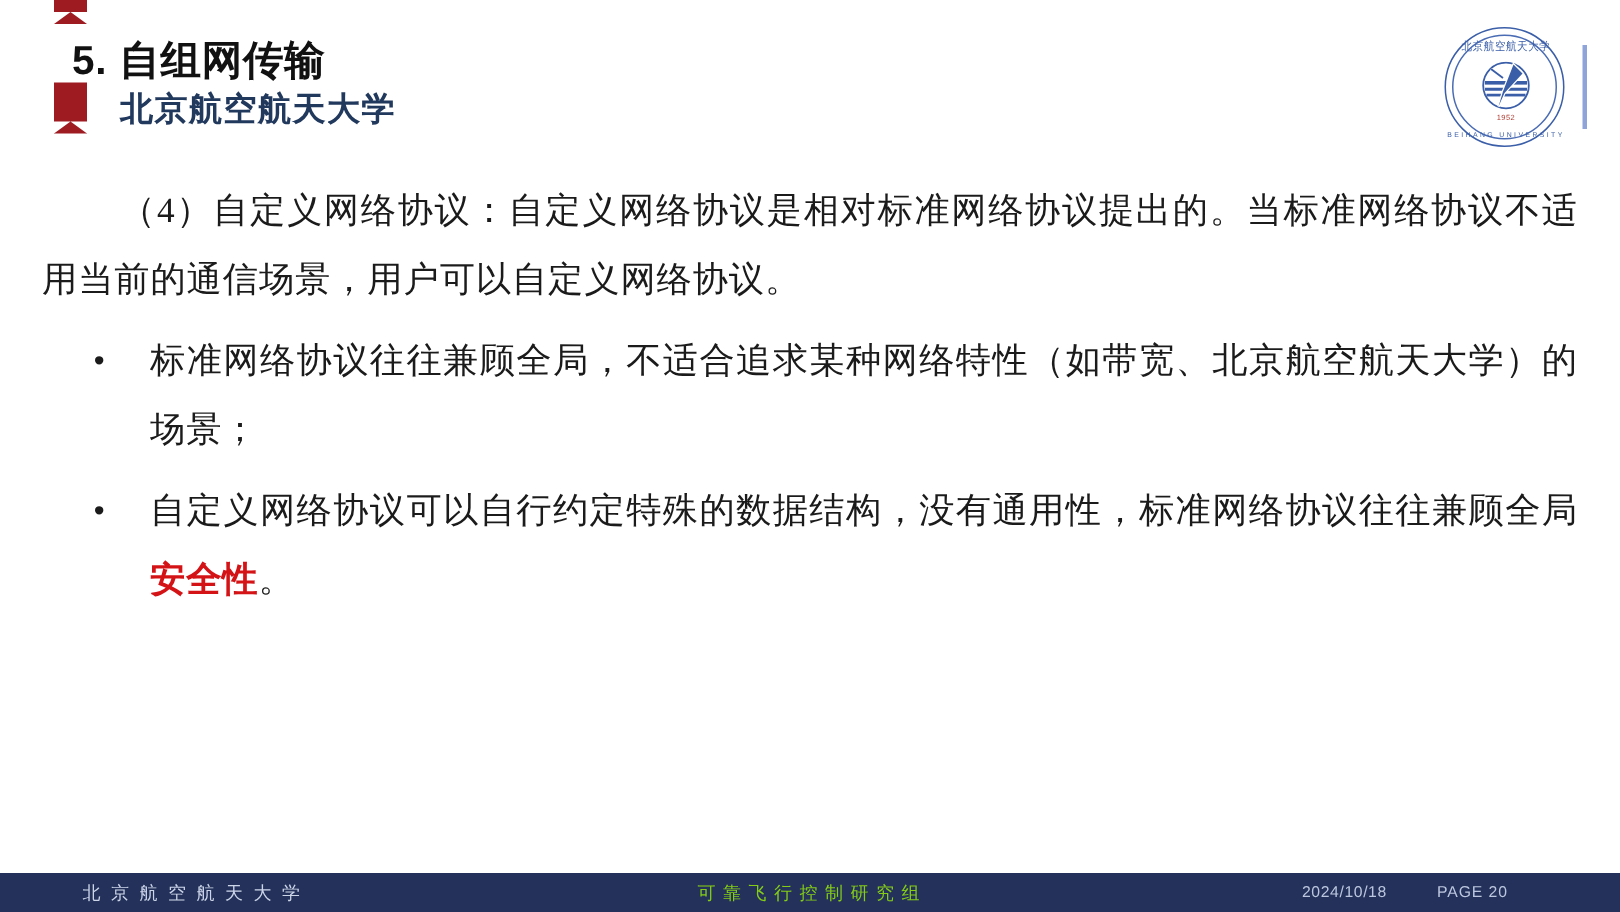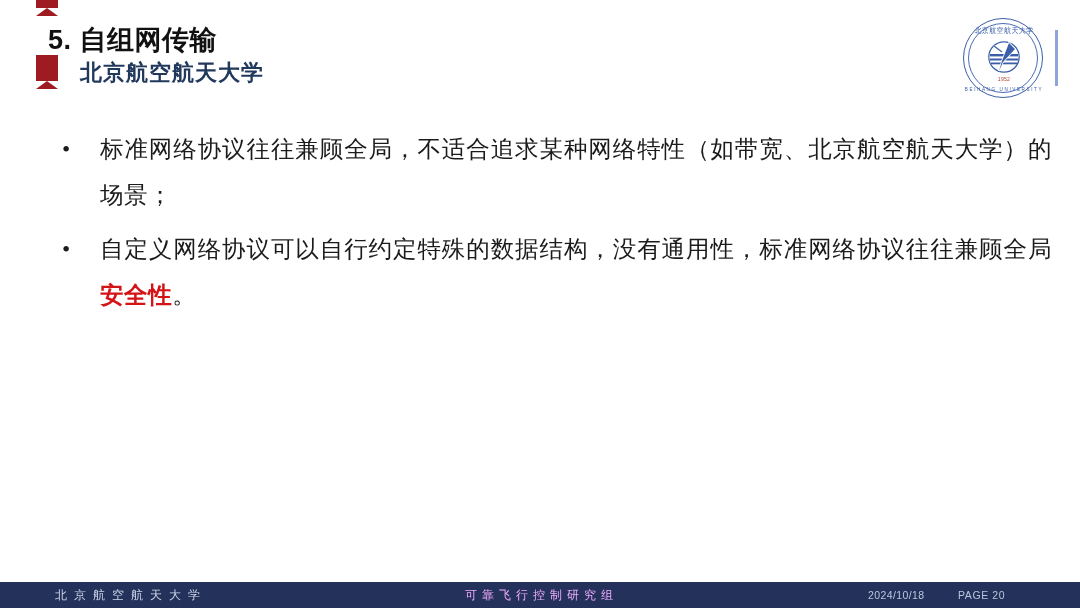--- a/index.html
+++ b/index.html
@@ -209,21 +209,21 @@
     font-size:12px;
     letter-spacing:7px;
     color:#ccd4e8;
   }
   #footer-group {
     position:absolute;
     left:465px;
     font-family:"Liberation Serif", "DejaVu Serif", serif;
     font-size:12px;
     letter-spacing:5px;
-    color:#f0abfc;
+    color:#84cc16;
   }
   #footer-date {
     position:absolute;
     left:868px;
     font-family:"Liberation Sans", "DejaVu Sans", sans-serif;
     font-size:10.5px;
     letter-spacing:0.4px;
     color:#bcc6de;
   }
   #footer-page {
@@ -268,20 +268,21 @@
       </div>
 
       <div id="logo-divider"></div>
 
 
     </div>
   </div>
 
   <div id="body">
 
+    <div class="para" id="para-intro">（4）自定义网络协议：自定义网络协议是相对标准网络协议提出的。当标准网络协议不适用当前的通信场景，用户可以自定义网络协议。</div>
 
     <div class="bullet-row">
       <div class="bullet-dot">•</div>
       <div class="bullet-text">标准网络协议往往兼顾全局，不适合追求某种网络特性（如带宽、北京航空航天大学）的场景；</div>
     </div>
 
     <div class="bullet-row">
       <div class="bullet-dot">•</div>
       <div class="bullet-text"><span>自定义网络协议可以自行约定特殊的数据结构，没有通用性，标准网络协议往往兼顾全局</span><span class="hl-red">安全性</span><span>。</span></div>
     </div>

